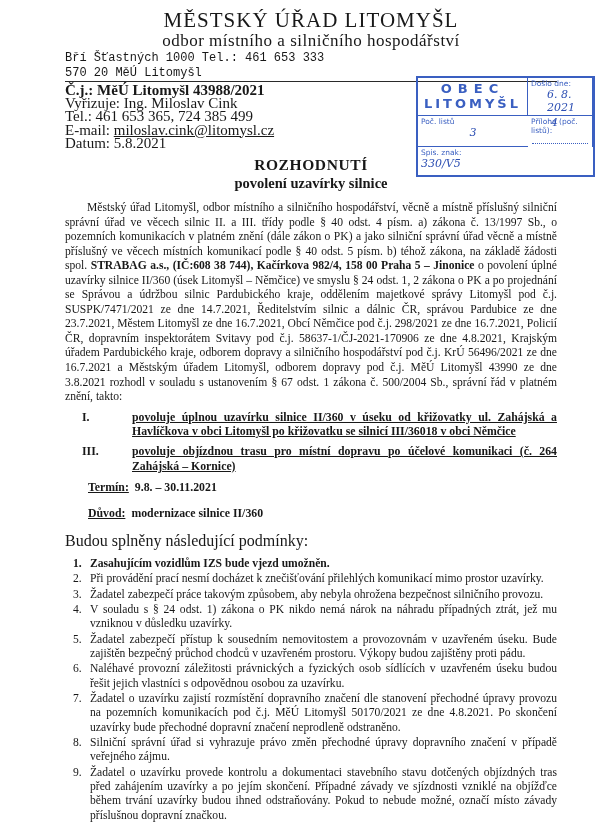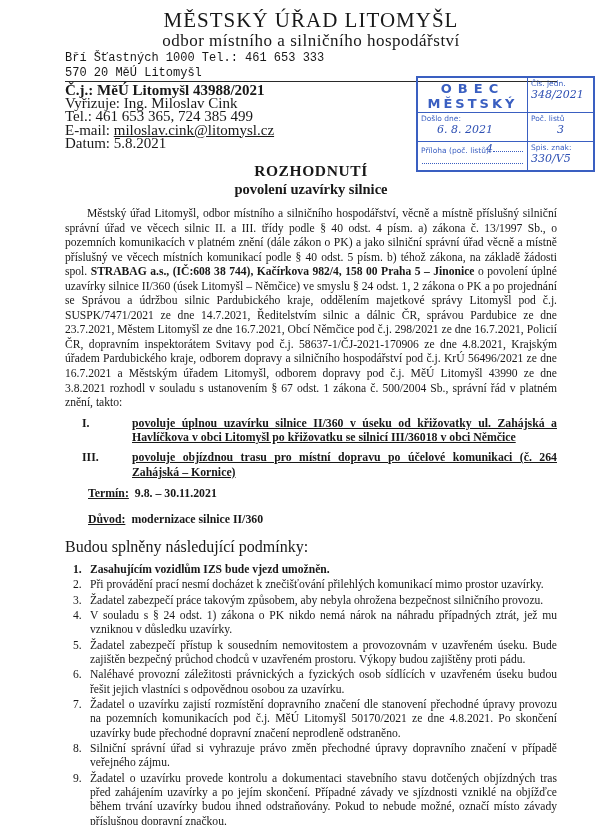--- a/index.html
+++ b/index.html
@@ -39,21 +39,21 @@
   .lbl{font-family:"DejaVu Sans", sans-serif;font-size:7.5px;line-height:9px;}
   .hand{font-family:"DejaVu Serif", serif;font-style:italic;font-size:11px;line-height:13px;color:#2d4fb3;}
   .hand.indent{margin-left:16px;}
   .hand.ctr{text-align:center;}
   .attach-row{display:flex;align-items:flex-end;}
   .dots{flex:1;border-bottom:1.5px dotted #3a5fc1;margin:0 1px 3px 2px;height:8px;}
   .attach-val{position:absolute;top:0px;right:34px;}
   .dots2{border-bottom:1.5px dotted #3a5fc1;height:8px;margin:0 1px 2px 1px;}
 
   
-  .dec-title{text-align:center;font-weight:bold;font-size:15.5px;line-height:17px;margin-top:12px;letter-spacing:0.6px;}
+  .dec-title{text-align:center;font-weight:bold;font-size:15.5px;line-height:17px;margin-top:6px;letter-spacing:0.6px;}
   .dec-sub{text-align:center;font-weight:bold;font-size:14.5px;line-height:17px;margin-top:2px;}
 
   
   .intro{font-size:11.6px;line-height:14.55px;text-align:justify;text-indent:22px;margin:9px 0 0 0;}
   .intro .b{font-weight:bold;}
 
   
   .res-wrap{margin-top:5px;}
   .res{display:grid;grid-template-columns:50px 1fr;margin-left:17px;margin-bottom:5px;
        font-weight:bold;font-size:11.8px;line-height:14.8px;}
@@ -164,25 +164,21 @@
         <span class="txt">Žadatel o uzavírku provede kontrolu a dokumentaci stavebního stavu dotčených objízdných tras před zahájením uzavírky a po jejím skončení. Případné závady ve sjízdnosti vzniklé na objížďce během trvání uzavírky budou ihned odstraňovány. Pokud to nebude možné, označí místo závady příslušnou dopravní značkou.</span>
       </div>
     </div>
 
   </div>
 
   <div class="stamp">
     <div class="s-grid">
       <div class="cell cl org">
         <div class="org1">OBEC</div>
-        <div class="org2">MĚSTSKÝ</div>
-      </div>
-      <div class="cell">
-        <div class="lbl">Čís. jedn.</div>
-        <div class="hand">348/2021</div>
+        <div class="org2">LITOMYŠL</div>
       </div>
 
       <div class="cell cl">
         <div class="lbl">Došlo dne:</div>
         <div class="hand indent">6. 8. 2021</div>
       </div>
       <div class="cell">
         <div class="lbl">Poč. listů</div>
         <div class="hand ctr">3</div>
       </div>

